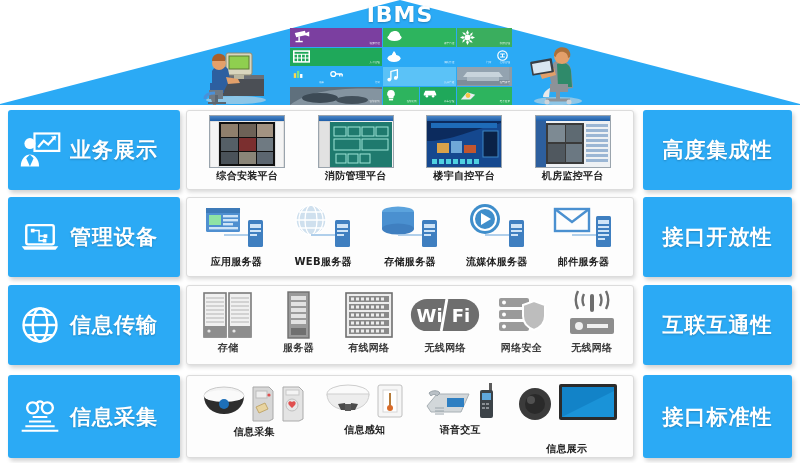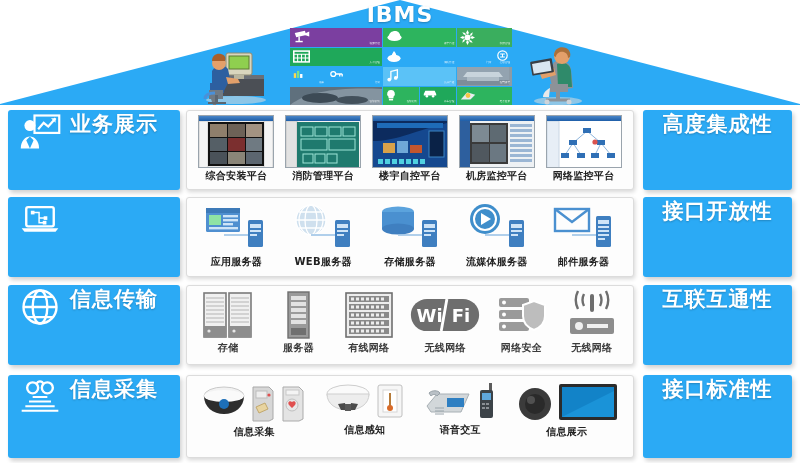--- a/index.html
+++ b/index.html
@@ -59,21 +59,21 @@
   .row{position:absolute;left:0;width:800px;}
   .row-1{top:110px;height:80px;}
   .row-2{top:197px;height:80px;}
   .row-3{top:285px;height:80px;}
   .row-4{top:375px;height:83px;}
 
   .side-card{
     position:absolute;top:0;height:100%;
     background:#2BAAF5;border-radius:3px;
     box-shadow:2px 3px 4px rgba(0,0,0,.18);
-    display:flex;align-items:flex-start;
+    display:flex;align-items:center;
     box-sizing:border-box;
   }
   .side-left{left:8px;width:172px;padding-left:10px;gap:8px;}
   .side-right{left:643px;width:149px;justify-content:center;}
   .side-label{
     color:#ffffff;font-weight:bold;font-size:21px;letter-spacing:1px;
     text-shadow:0 1px 2px rgba(0,0,0,.22);
     white-space:nowrap;
   }
   .side-icon{width:44px;height:44px;flex:0 0 44px;display:block;}
@@ -392,43 +392,20 @@
                 <rect x="50" y="23" width="22" height="3"></rect>
                 <rect x="50" y="28" width="22" height="3"></rect>
                 <rect x="50" y="33" width="22" height="3"></rect>
                 <rect x="50" y="38" width="22" height="3"></rect>
               </g>
           </svg>
         </div>
         <span class="cell-cap">机房监控平台</span>
       </div>
 
-      <div class="cell">
-        <div class="shot">
-          <div class="bar"></div>
-          <svg class="body" width="74" height="47" viewBox="0 0 74 47" preserveAspectRatio="none">
-            <rect width="74" height="47" fill="#ffffff"></rect>
-            <rect x="0" y="0" width="12" height="47" fill="#e7eef6" stroke="#c9d6e4"></rect>
-            <g stroke="#8fb6dd" stroke-width="1" fill="none">
-              <path d="M40 10 L26 22 M40 10 L54 22 M26 22 L18 34 M26 22 L34 34 M54 22 L48 34 M54 22 L64 34"></path>
-            </g>
-            <g fill="#2f6fb5">
-                <rect x="36" y="7" width="8" height="5"></rect>
-                <rect x="22" y="19" width="8" height="5"></rect>
-                <rect x="50" y="19" width="8" height="5"></rect>
-                <rect x="14" y="32" width="8" height="5"></rect>
-                <rect x="30" y="32" width="8" height="5"></rect>
-                <rect x="44" y="32" width="8" height="5"></rect>
-                <rect x="60" y="32" width="8" height="5"></rect>
-              </g>
-            <circle cx="48" cy="21" r="2.6" fill="#d9534f"></circle>
-          </svg>
-        </div>
-        <span class="cell-cap">网络监控平台</span>
-      </div>
     </div>
 
     <div class="side-card side-right">
       <span class="side-label">高度集成性</span>
     </div>
   </div>
 
   <div class="row row-2">
     <div class="side-card side-left">
       <span class="side-icon">
@@ -438,20 +415,21 @@
               <path d="M16 17h7v6h7M23 23v5h6"></path>
             </g>
           <g fill="#fff">
               <rect x="14" y="15" width="4" height="4"></rect>
               <rect x="28" y="21" width="4" height="4"></rect>
               <rect x="27" y="26" width="4" height="4"></rect>
             </g>
           <path d="M4 34h40l-3 4H7z" fill="#fff"></path>
         </svg>
       </span>
+      <span class="side-label">管理设备</span>
     </div>
 
     <div class="center-panel">
       <div class="cell">
         <svg class="svr" viewBox="0 0 64 52">
           <rect x="2" y="6" width="34" height="24" rx="1.5" fill="#4f8fd0"></rect>
           <rect x="2" y="6" width="34" height="5" fill="#3d7ab8"></rect>
           <rect x="5" y="13" width="12" height="10" fill="#8fe3a4"></rect>
           <g fill="#cfe4f7">
               <rect x="19" y="13" width="15" height="2.4"></rect>
@@ -771,21 +749,21 @@
             <circle cx="19" cy="20" r="16" fill="#3b3b3b"></circle>
             <circle cx="19" cy="20" r="10" fill="#2a2a2a"></circle>
             <circle cx="15" cy="16" r="4" fill="#6a6a6a" opacity=".6"></circle>
           </svg>
           <svg class="dev" width="60" height="40" viewBox="0 0 60 40">
             <rect x="1" y="2" width="58" height="36" rx="2" fill="#2b2b2b"></rect>
             <rect x="4" y="5" width="52" height="30" fill="#1283c8"></rect>
             <path d="M4 35l52-26v26z" fill="#1a93d8"></path>
           </svg>
         </div>
-        <span class="cell-cap" style="margin-top:3px">信息展示</span>
+        <span class="cell-cap" style="margin-top:20px">信息展示</span>
       </div>
     </div>
 
     <div class="side-card side-right">
       <span class="side-label">接口标准性</span>
     </div>
   </div>
 
 </div>
 

